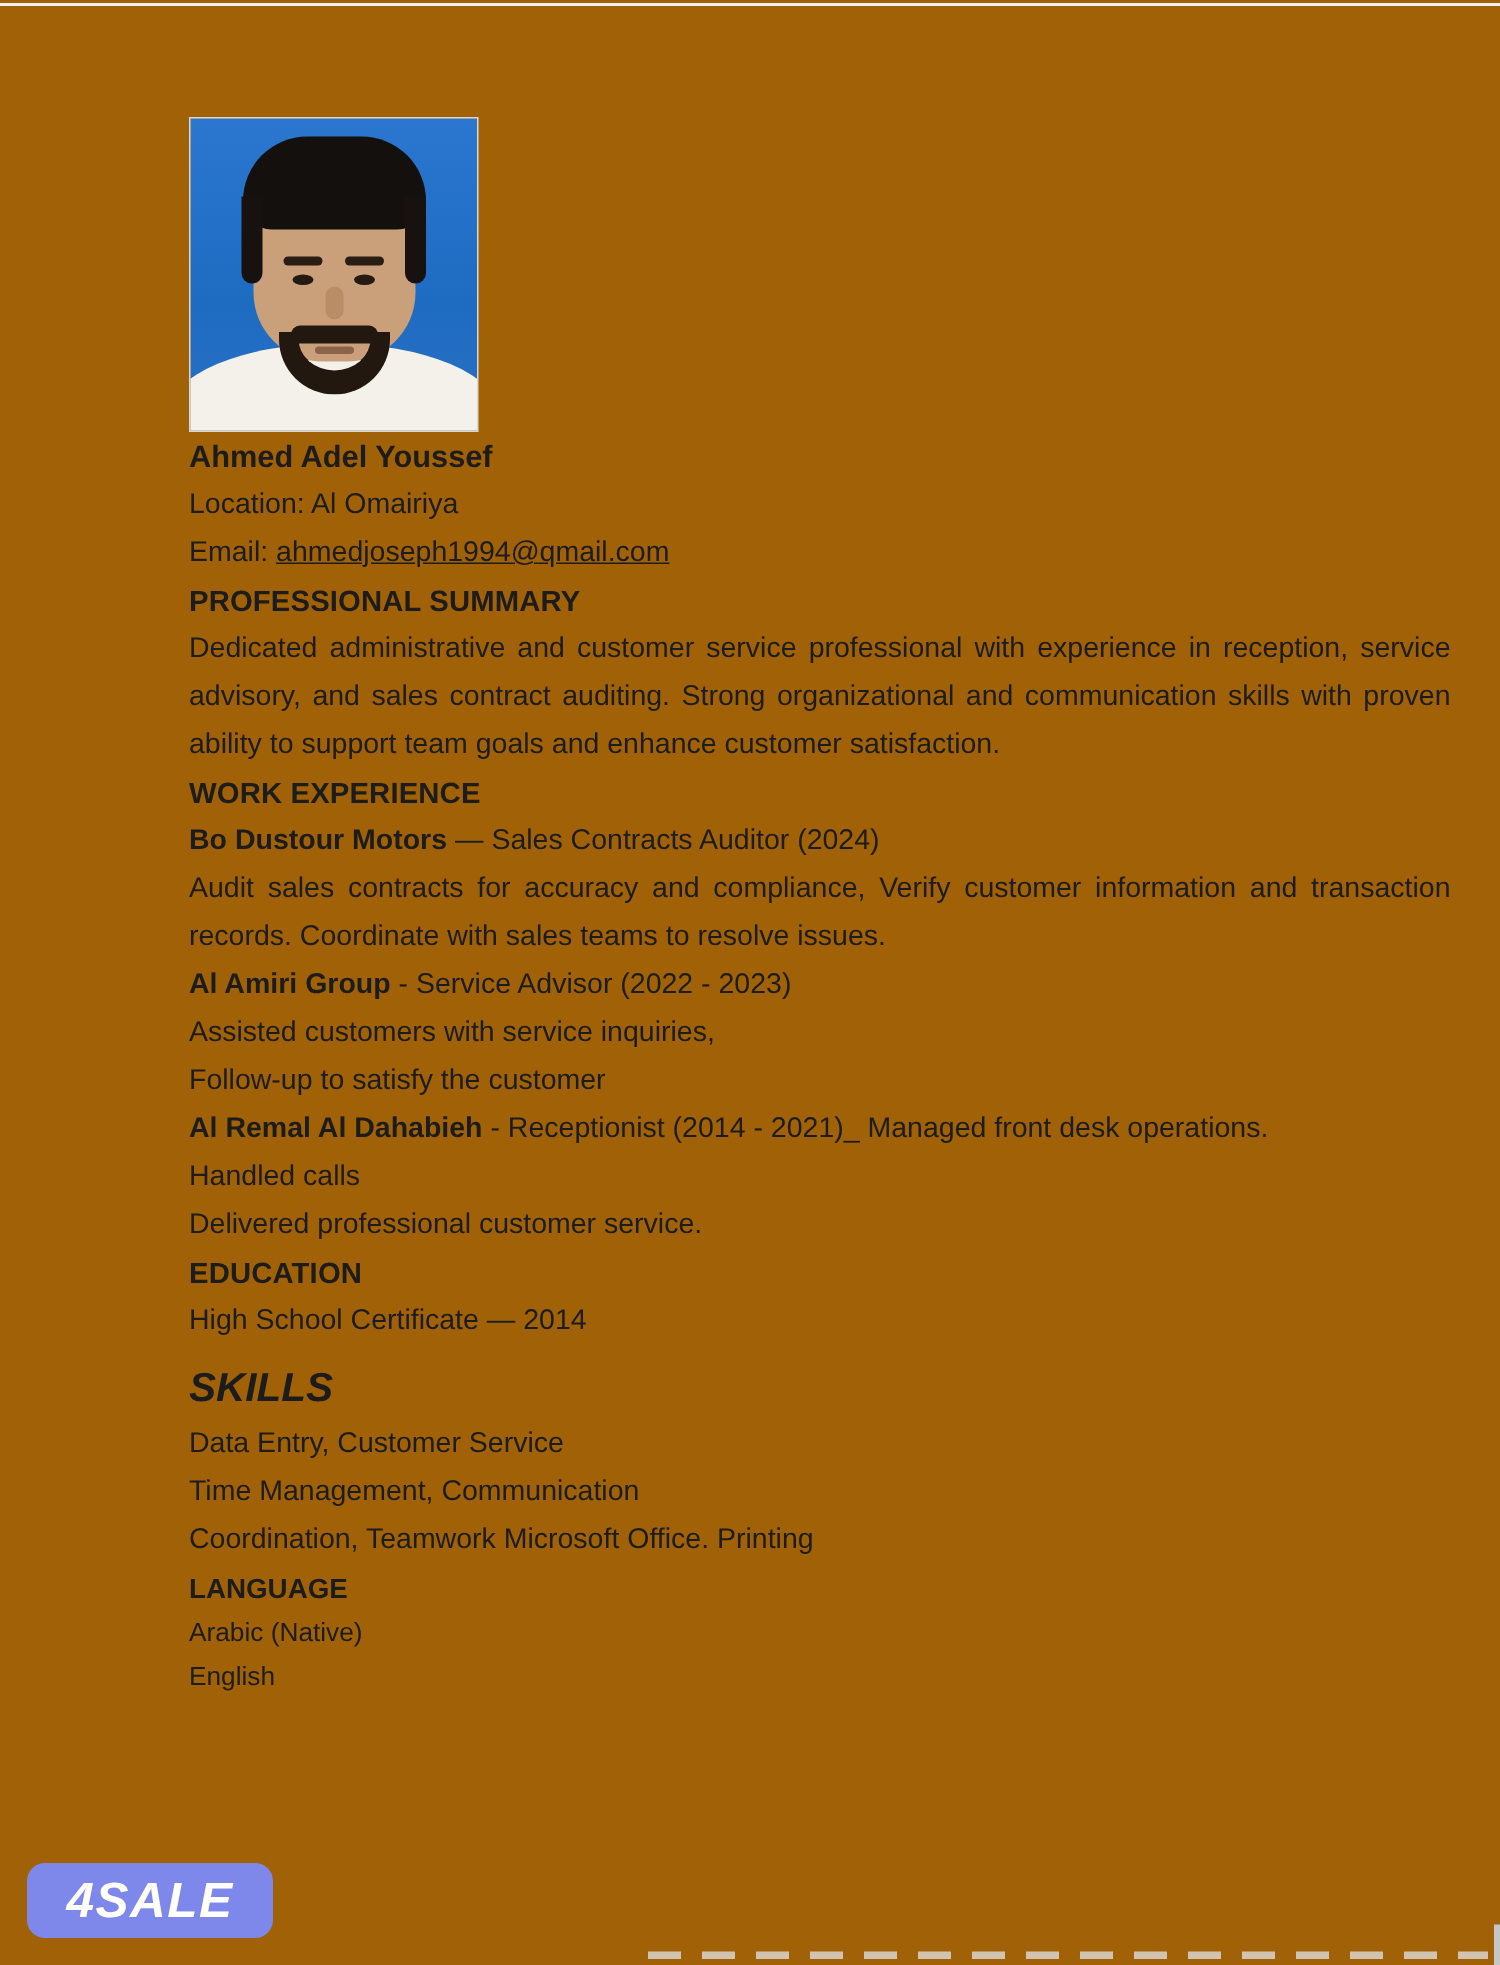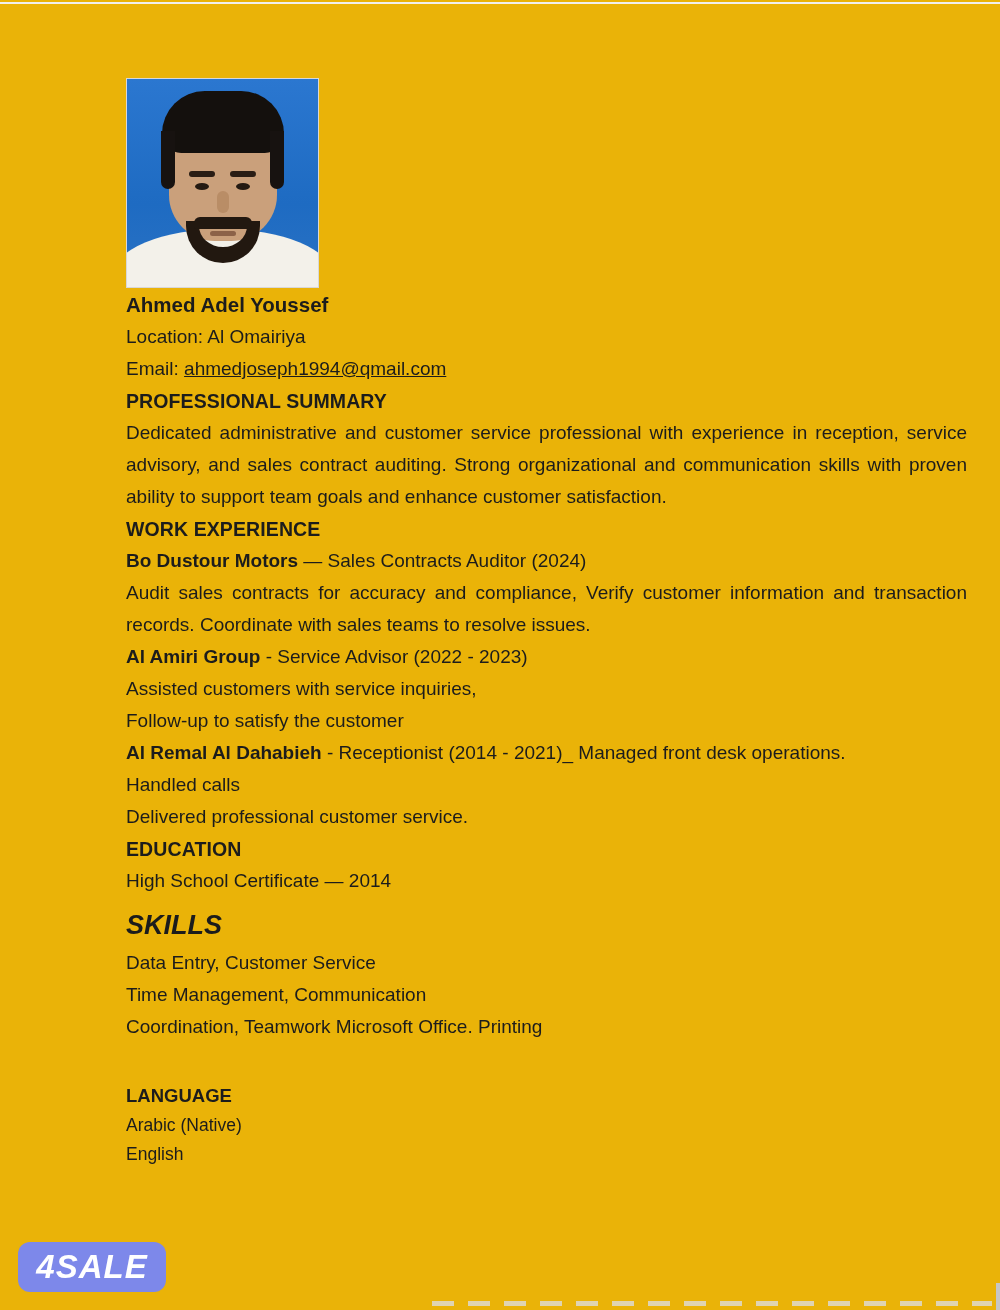--- a/index.html
+++ b/index.html
@@ -1,19 +1,19 @@
 <!DOCTYPE html>
 <html><head>
 <meta charset="utf-8">
 <style>
   html,body{margin:0;padding:0;background:#ffffff;}
   .page{
     position:relative;
     width:1000px;height:1310px;
-    background:#eab308;
+    background:#a16207;
     font-family:"Liberation Sans","DejaVu Sans",sans-serif;
     color:#1c1c1c;
     overflow:hidden;
   }
   .top-line{position:absolute;top:2px;left:0;width:100%;height:2px;background:#f1f0ef;}
 
   
   .photo{
     position:absolute;left:126px;top:78px;width:193px;height:210px;
     background:linear-gradient(180deg,#2b77d0 0%,#1e6bc2 60%,#2a72c4 100%);
@@ -47,27 +47,27 @@
     width:26px;height:5px;background:#8c6248;border-radius:3px;}
 
   
   .content{position:absolute;left:126px;top:289px;width:841px;font-size:19px;line-height:32px;}
   .name{font-weight:700;font-size:20.5px;}
   .heading{font-weight:700;font-size:19.5px;letter-spacing:.1px;}
   .summary-body{text-align:justify;}
   .email-link{color:#1c1c1c;text-decoration:underline;}
   .job-company{font-weight:700;}
   .skills-heading{font-weight:700;font-size:27px;line-height:44px;padding-top:6px;font-style:italic;}
-  .lang-heading{font-weight:700;font-size:18.5px;line-height:31px;margin-top:37px;}
+  .lang-heading{font-weight:700;font-size:18.5px;line-height:31px;}
   .lang-item{font-size:17.5px;line-height:29px;}
   .exp-line{white-space:normal;}
 
   
   .badge-4sale{
-    position:absolute;left:18px;top:1242px;width:148px;height:50px;
+    position:absolute;left:18px;top:1242px;width:164px;height:50px;
     background:#7d88ea;border-radius:12px;
     display:flex;align-items:center;justify-content:center;
     color:#ffffff;font-weight:800;font-style:italic;font-size:33px;letter-spacing:1px;
   }
   .bottom-dashes{
     position:absolute;left:432px;top:1301px;width:560px;height:5px;opacity:.8;
     background:repeating-linear-gradient(90deg,#dddcdb 0 22px,transparent 22px 36px);
   }
   .edge-strip{position:absolute;right:0;top:1283px;width:4px;height:27px;background:#c6c6c6;}
 </style>

